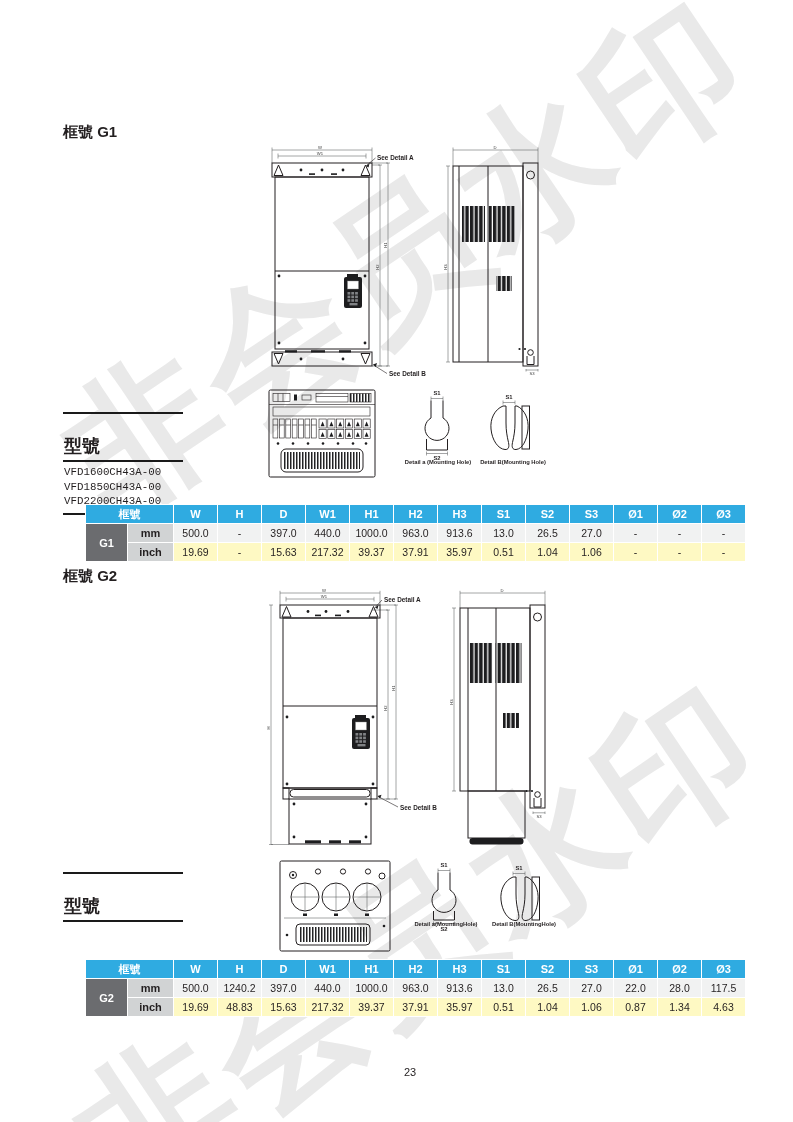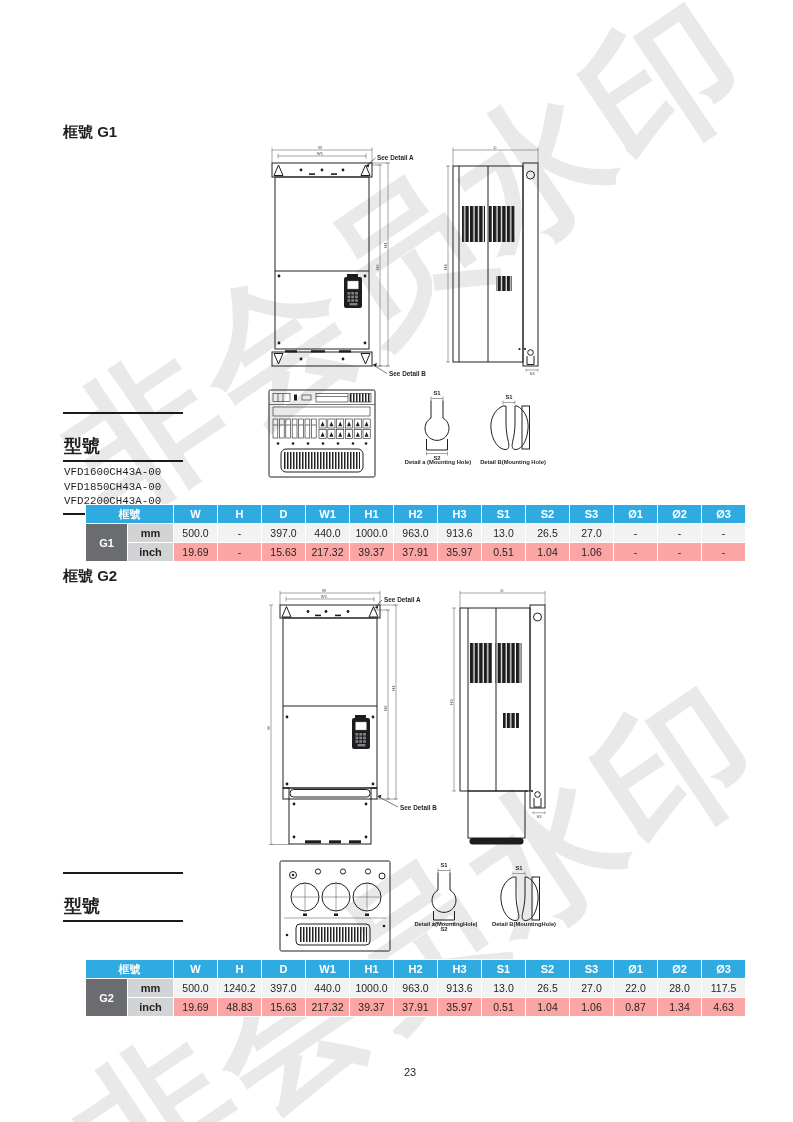--- a/index.html
+++ b/index.html
@@ -26,21 +26,21 @@
              border-top:2px solid #1a1a1a; border-bottom:2px solid #1a1a1a; }
   .m-list { padding:3px 1px 4px; border-bottom:2px solid #1a1a1a;font-family:Liberation Mono, monospace; }
   .m-item { font-size:10.8px; line-height:14.5px; }
   .dimtable { position:absolute; left:85px; border-collapse:collapse; table-layout:fixed; z-index:2; }
   .dimtable th, .dimtable td { border:1.5px solid #fff; text-align:center; vertical-align:middle;
                                padding:0; height:18px; font-size:10.5px; overflow:hidden; }
   .dimtable th { background:#2fabe1; color:#fff; font-weight:bold; font-size:11px; }
   .dimtable td.frame { background:#6b6c6f; color:#fff; font-weight:bold; font-size:11px; }
   .dimtable td.unit  { background:#d1d3d4; font-weight:bold; font-size:11px; }
   .dimtable tr.mm  td.val { background:#f1f2f2; }
-  .dimtable tr.inch td.val { background:#fca5a5; }
+  .dimtable tr.inch td.val { background:#fef9c3; }
   .pagenum { position:absolute; left:0; right:0; top:1066px; text-align:center; font-size:11px; z-index:2;margin-left:27px; }
 </style>
 </head>
 <body>
 
 <div class="page">
 
   <div class="watermark wm1">非会员水印</div>
   <div class="watermark wm2">非会员水印</div>
 

